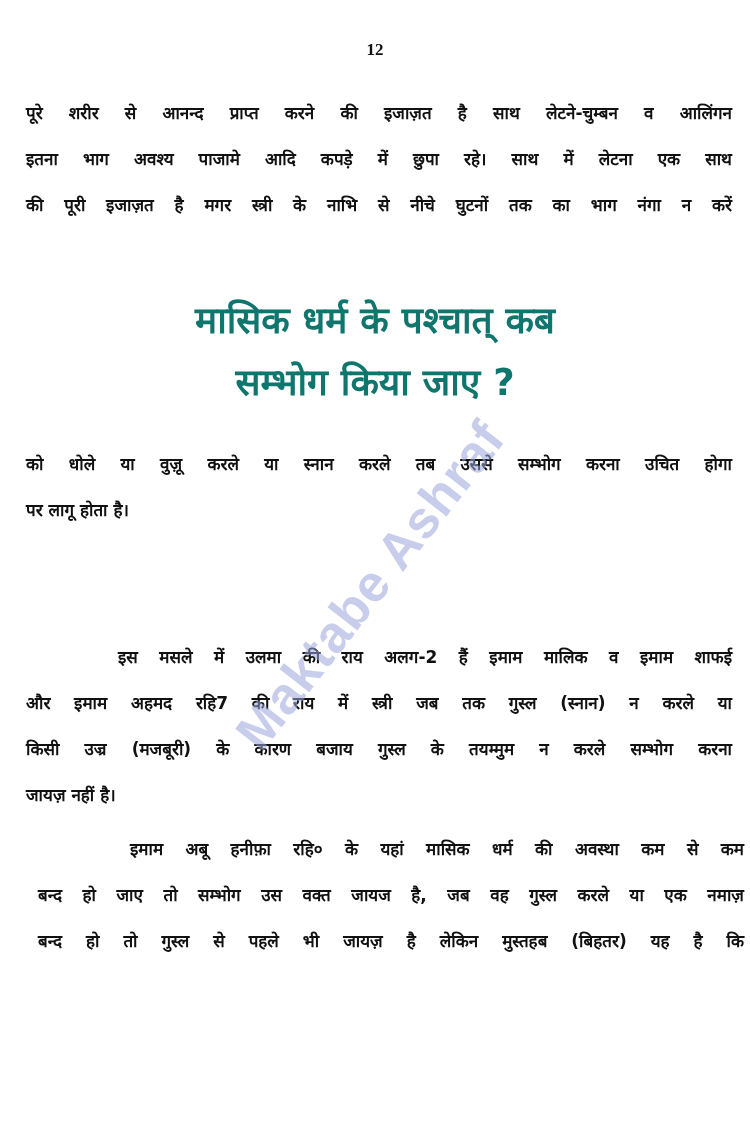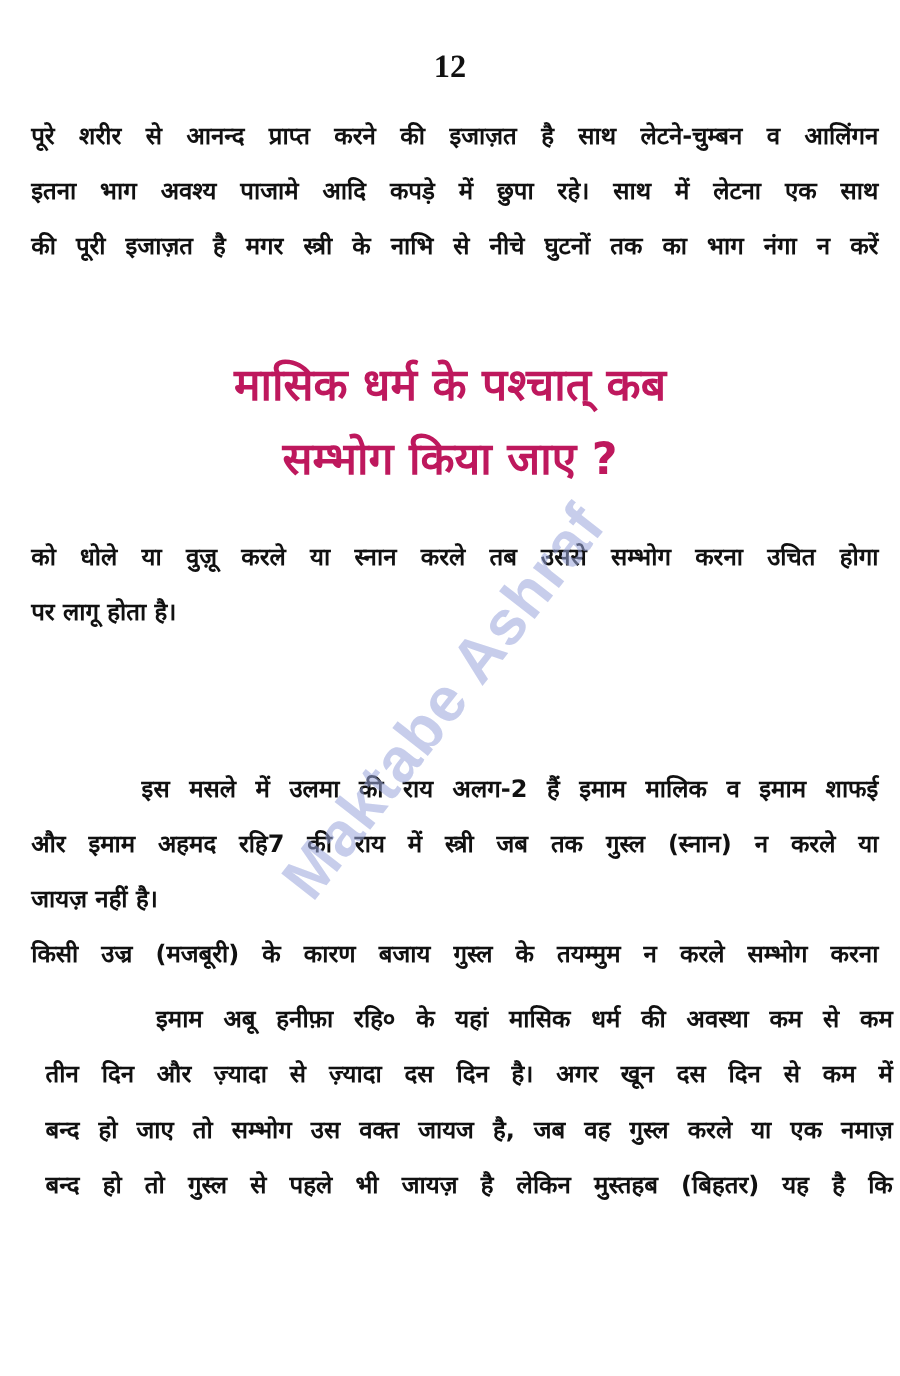--- a/index.html
+++ b/index.html
@@ -2,31 +2,31 @@
 <html><head>
   <meta charset="utf-8">
   <style>
     html, body { margin: 0; padding: 0; }
     body {
       width: 750px; height: 1147px; background: #ffffff; position: relative; overflow: hidden;
       font-family: "DejaVu Sans", sans-serif; color: #111111;
     }
     .page-number {
       position: absolute; left: 0; top: 40px; width: 750px; text-align: center;
-      font-family: "Liberation Serif", serif; font-weight: bold; font-size: 27px; color: #111;
+      font-family: "Liberation Serif", serif; font-weight: bold; font-size: 17px; color: #111;
     }
-    .para { position: absolute; left: 26px; width: 706px; font-weight: bold; font-size: 20px; }
+    .para { position: absolute; left: 26px; width: 706px; font-weight: bold; font-size: 17px; }
     .line { height: 46px; line-height: 46px; white-space: nowrap; overflow: visible; display: flex; justify-content: space-between; }
     .line span.txt { display: block; width: 100%; }
     .line.justify span.txt { text-align: justify; text-align-last: justify; }
     .line.last span.txt { text-align: left; }
     .indent { padding-left: 92px; box-sizing: border-box; }
     .heading {
       position: absolute; left: 0; width: 750px; text-align: center;
-      font-weight: bold; font-size: 37px; line-height: 62px; color: #be185d;
+      font-weight: bold; font-size: 37px; line-height: 62px; color: #0f766e;
     }
     .watermark {
       position: absolute; left: 170px; top: 555px; width: 400px; text-align: center;
       transform: rotate(-52deg); transform-origin: center;
       font-family: "Liberation Sans", sans-serif; font-weight: bold; font-size: 52px;
       color: #9aa6dc; opacity: 0.55; pointer-events: none; letter-spacing: 1px;
     }
   </style>
 </head>
 <body>
@@ -61,34 +61,31 @@
       </div>
   </div>
 
   <div class="para" style="top:634px;">
     <div class="line justify indent">
         <span class="txt">इस मसले में उलमा की राय अलग-2 हैं इमाम मालिक व इमाम शाफई</span>
       </div>
     <div class="line justify">
         <span class="txt">और इमाम अहमद रहि7 की राय में स्त्री जब तक गुस्ल (स्नान) न करले या</span>
       </div>
+    <div class="line justify">
+        <span class="txt">किसी उज्र (मजबूरी) के कारण बजाय गुस्ल के तयम्मुम न करले सम्भोग करना</span>
+      </div>
     <div class="line last">
         <span class="txt">जायज़ नहीं है।</span>
-      </div>
-    <div class="line justify">
-        <span class="txt">किसी उज्र (मजबूरी) के कारण बजाय गुस्ल के तयम्मुम न करले सम्भोग करना</span>
       </div>
   </div>
 
   <div class="para" style="top:826px;margin-left:12px;">
     <div class="line justify indent">
         <span class="txt">इमाम अबू हनीफ़ा रहि० के यहां मासिक धर्म की अवस्था कम से कम</span>
-      </div>
-    <div class="line justify">
-        <span class="txt">तीन दिन और ज़्यादा से ज़्यादा दस दिन है। अगर खून दस दिन से कम में</span>
       </div>
     <div class="line justify">
         <span class="txt">बन्द हो जाए तो सम्भोग उस वक्त जायज है, जब वह गुस्ल करले या एक नमाज़</span>
       </div>
     <div class="line justify">
         <span class="txt">बन्द हो तो गुस्ल से पहले भी जायज़ है लेकिन मुस्तहब (बिहतर) यह है कि</span>
       </div>
   </div>
 
   <div class="watermark">Maktabe Ashraf</div>

